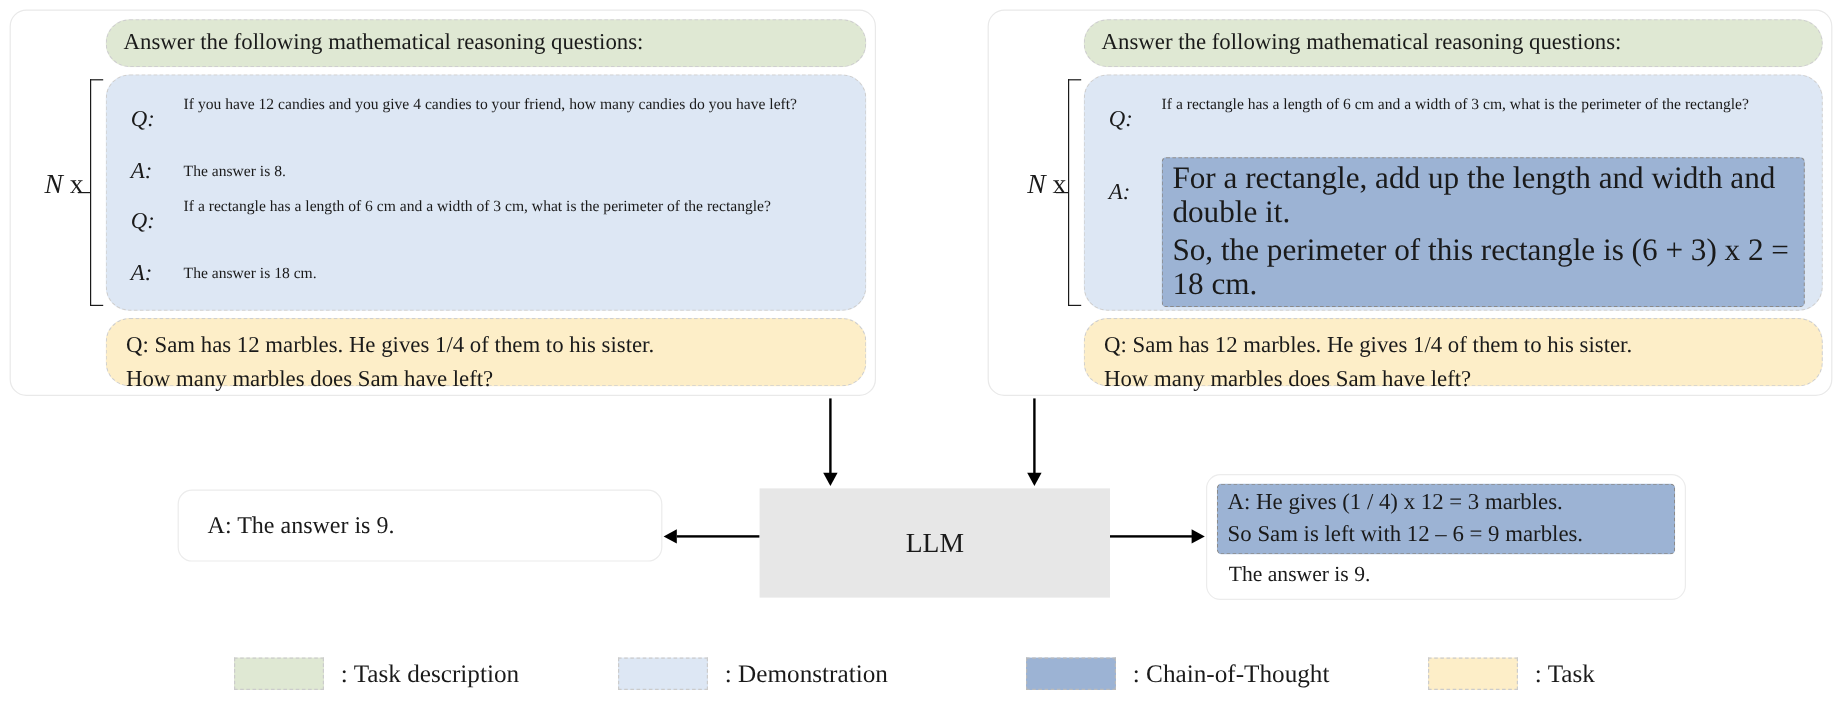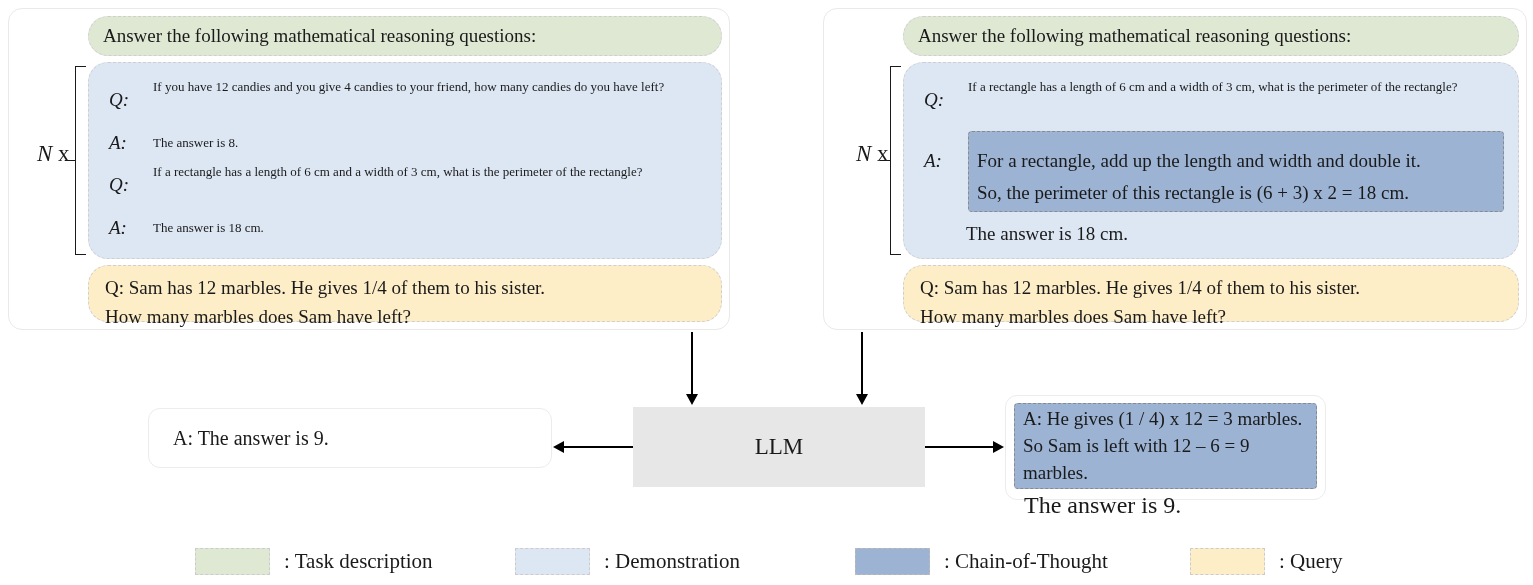--- a/index.html
+++ b/index.html
@@ -79,23 +79,23 @@
     font-size: 13px;
     line-height: 27px;
   }
   .qa-row.tall .qa-tag { line-height: 54px; }
   .qa-plain {
     font-size: 19px;
     line-height: 27px;
     padding-left: 44px;
   }
   .cot-text {
-    font-size: 19px;
+    font-size: 26px;
     line-height: 28px;
-    padding: 15px 8px 4px 8px;
+    padding: 3px 8px 4px 8px;
   }
 
   
   .nx {
     position: absolute;
     font-size: 23px;
     line-height: 23px;
     white-space: nowrap;
     margin-left: 23px;
   }
@@ -113,21 +113,21 @@
     border-top: 1.8px solid #1a1a1a;
     width: 10px;
   }
 
   
   #llm-box {
     position: absolute;
     left: 633px;
     top: 407px;
     width: 292px;
-    height: 80px;
+    height: 91px;
     background: #e7e7e7;
     display: flex;
     align-items: center;
     justify-content: center;
     font-size: 23px;
   }
 
   
   .outbox {
     position: absolute;
@@ -135,29 +135,29 @@
     border-radius: 12px;
     background: #ffffff;
     box-sizing: border-box;
   }
   #out-left {
     left: 148px; top: 408px; width: 404px; height: 60px;
     display: flex; align-items: center;
   }
   #out-left .txt { font-size: 20px; padding-left: 24px; }
   #out-right {
-    left: 1005px; top: 395px; width: 321px; height: 105px;
+    left: 1005px; top: 395px; width: 400px; height: 105px;
     padding: 7px 8px 0 8px;
   }
   #out-right .cot {
     padding: 1px 8px 2px 8px;
   }
   #out-right .cot .cot-text { padding: 0; font-size: 19px; line-height: 27px; }
   #out-right .final {
-    font-size: 24px; line-height: 28px; padding: 2px 0 0 10px;
+    font-size: 18px; line-height: 28px; padding: 2px 0 0 10px;
   }
 
   
   .arrow-line {
     position: absolute;
     background: #000;
   }
   .arrow-head {
     position: absolute;
     width: 0; height: 0;
@@ -320,17 +320,17 @@
     <div class="legend-item" style="left:515px; top:8px;">
       <div class="swatch sw-demo"></div>
       <div class="legend-label">: Demonstration</div>
     </div>
     <div class="legend-item" style="left:855px; top:8px;">
       <div class="swatch sw-cot"></div>
       <div class="legend-label">: Chain-of-Thought</div>
     </div>
     <div class="legend-item" style="left:1190px; top:8px;">
       <div class="swatch sw-query"></div>
-      <div class="legend-label">: Query</div>
+      <div class="legend-label">: Task</div>
     </div>
   </div>
 
 </div>
 
 </body></html>

